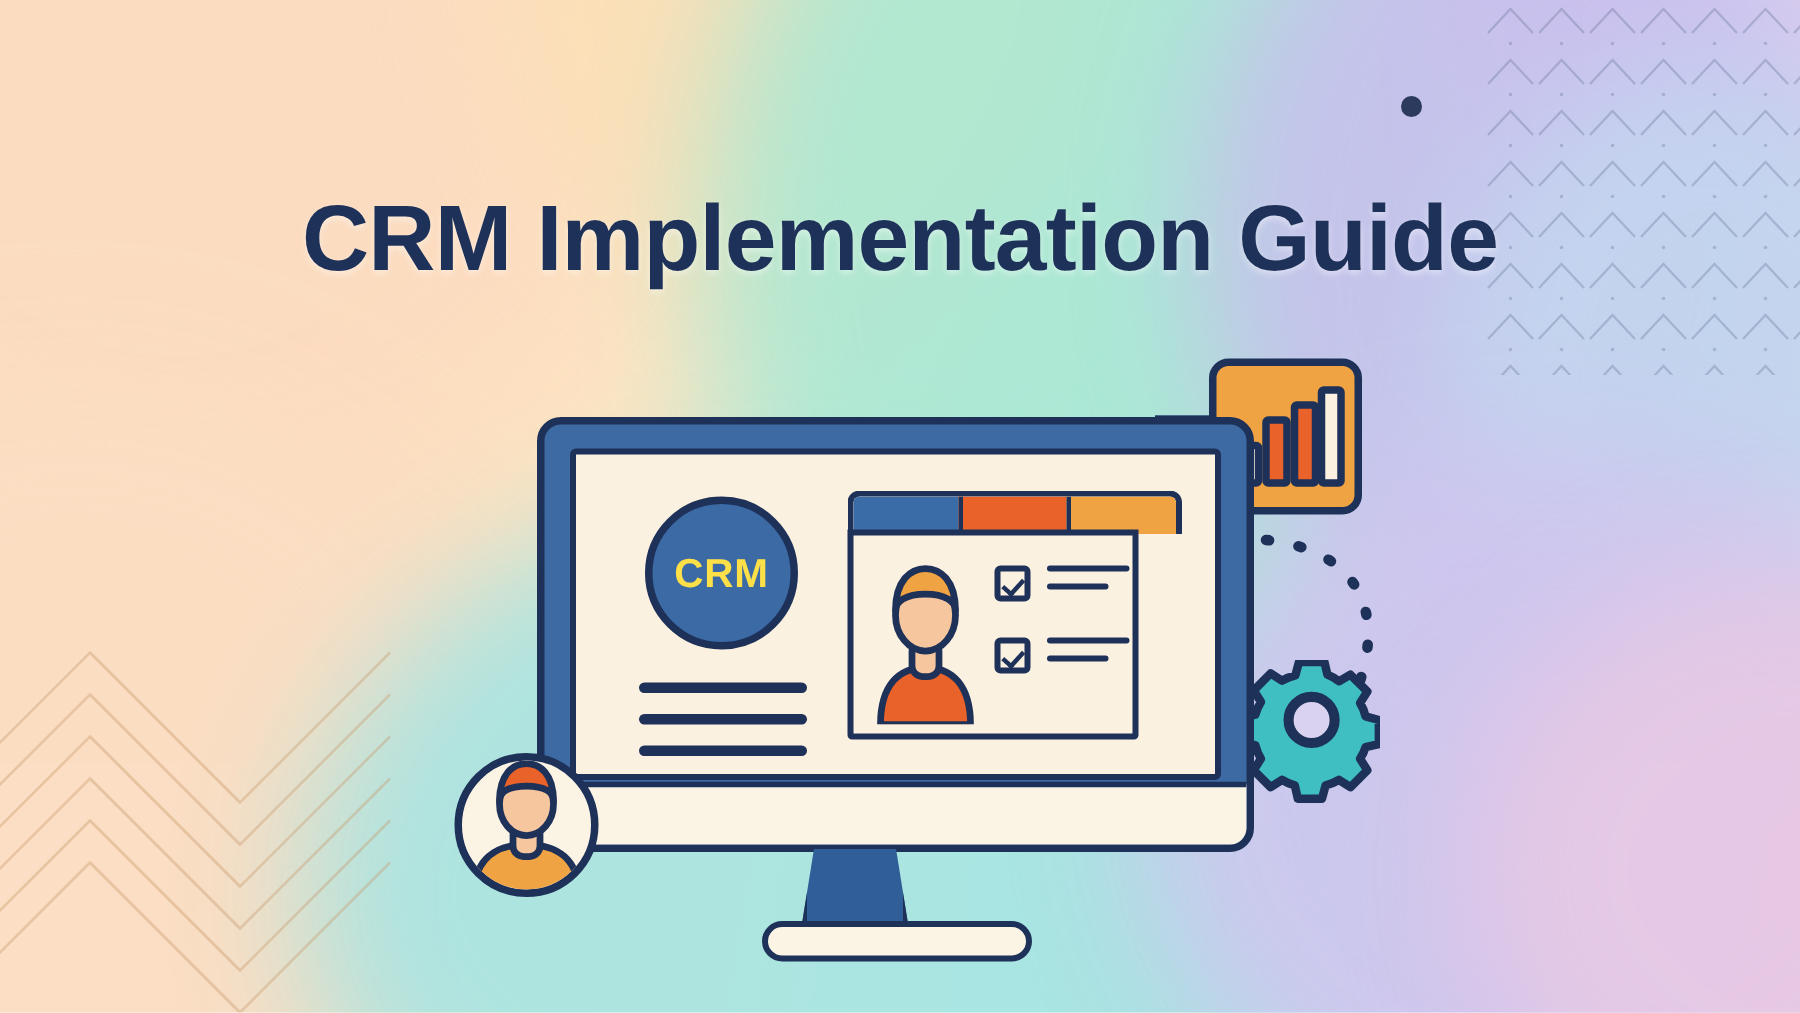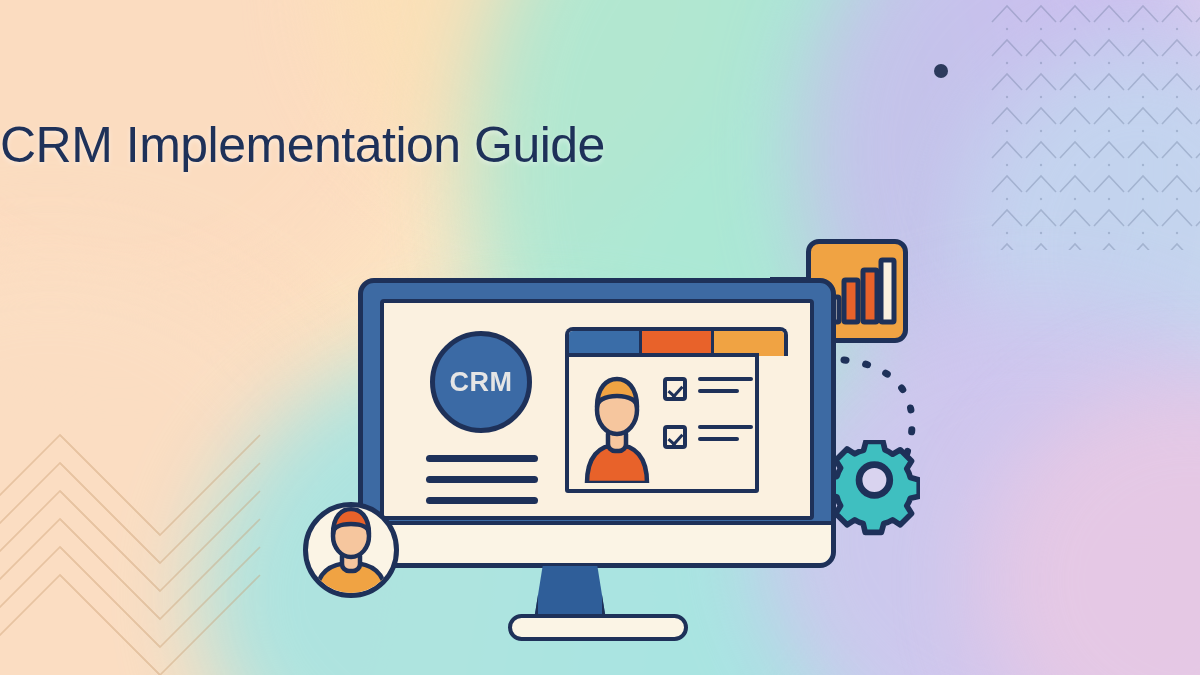--- a/index.html
+++ b/index.html
@@ -115,24 +115,24 @@
     border-radius: 50%;
     background: #1b2b4e;
     opacity: .9;
   }
 
   
   .title {
     position: absolute;
     left: 0; right: 0;
     top: 82px;
-    text-align: left;
+    text-align: center;
     color: #1e3159;
-    font-size: 50px;
-    font-weight: normal;
+    font-size: 62px;
+    font-weight: bold;
     line-height: 1.16;
     letter-spacing: -0.5px;
     text-shadow: 0 2px 5px rgba(255,255,255,.45);
   }
   .title .ln { display: block; }
 
   
   .monitor {
     position: absolute;
     left: 358px;
@@ -195,21 +195,21 @@
     position: absolute;
     left: 46px; top: 28px;
     width: 102px; height: 102px;
     border-radius: 50%;
     background: #3b6aa5;
     border: 5px solid #1e3159;
     box-sizing: border-box;
     display: flex;
     align-items: center;
     justify-content: center;
-    color: #e5e5e5;
+    color: #fde047;
     font-size: 27px;
     font-weight: bold;
     letter-spacing: .5px;
   }
   .left-lines {
     position: absolute;
     left: 42px; top: 152px;
     width: 112px;
   }
   .left-lines .ln {

